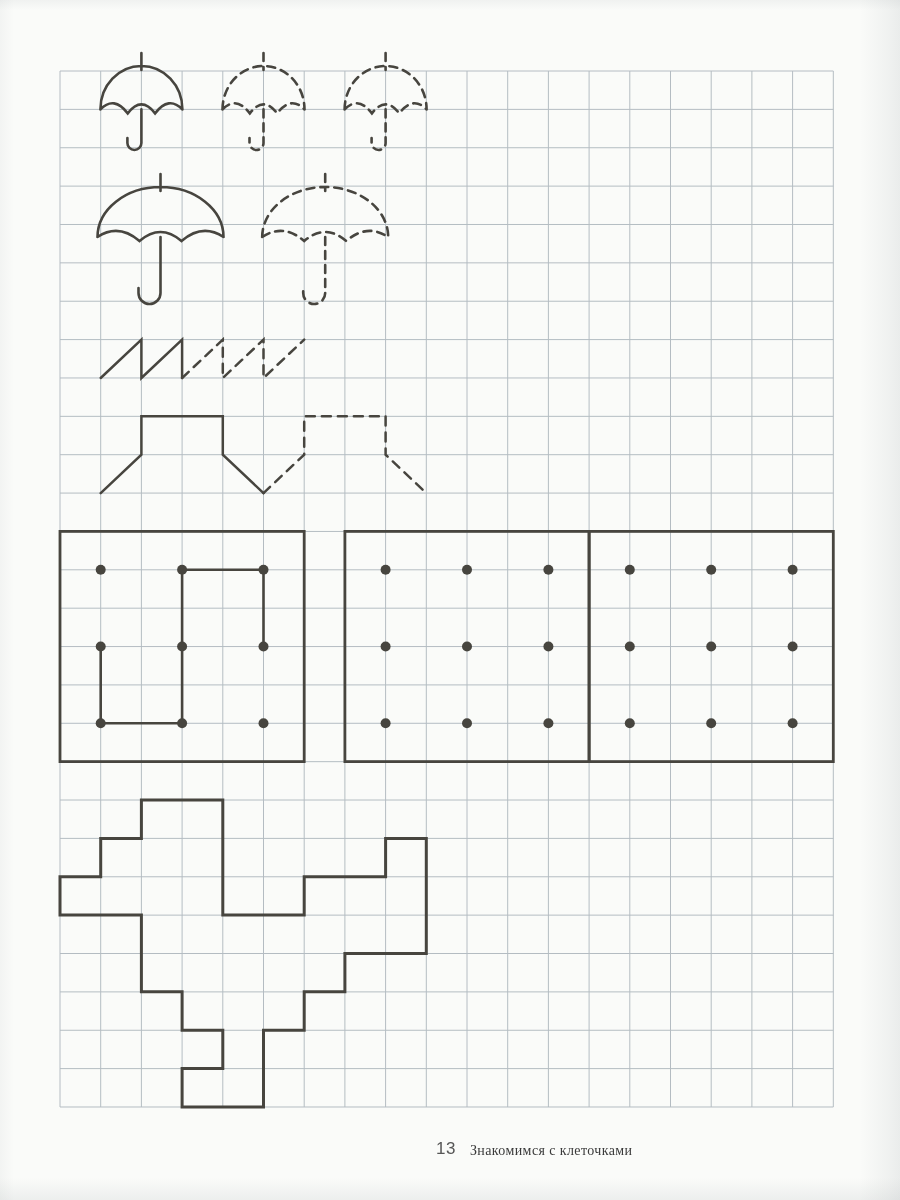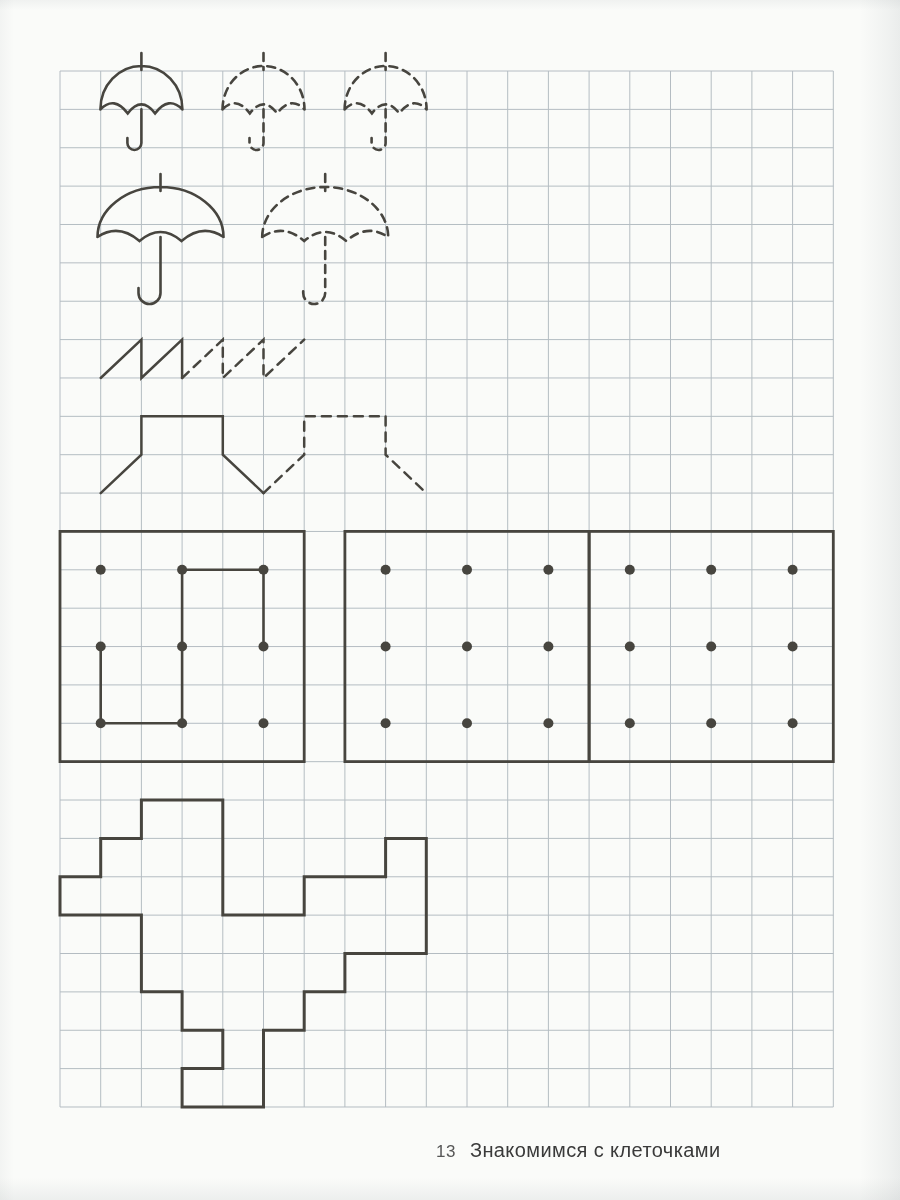--- a/index.html
+++ b/index.html
@@ -37,22 +37,22 @@
   .footer{
     position:absolute;left:436px;top:1139px;
     display:flex;align-items:flex-end;gap:14px;
     white-space:nowrap;
   }
   .footer .num{
     font-family:"Liberation Sans", sans-serif;
     font-size:17px;color:#565656;letter-spacing:0.5px;
   }
   .footer .title{
-    font-family:Liberation Sans, sans-serif;
-    font-size:20px;color:#3a3a3a;letter-spacing:0.4px;
+    font-family:Liberation Serif, serif;
+    font-size:14px;color:#3a3a3a;letter-spacing:0.4px;
   }
 </style>
 </head>
 <body>
 
 <div class="page">
   <svg class="canvas" id="canvas" width="900" height="1200" viewBox="0 0 900 1200">
       <g fill="none" stroke="#a8b2b9" stroke-width="1" opacity="0.85">
         <line x1="60" y1="71" x2="60" y2="1106.99"></line>
         <line x1="100.7" y1="71" x2="100.7" y2="1106.99"></line>

